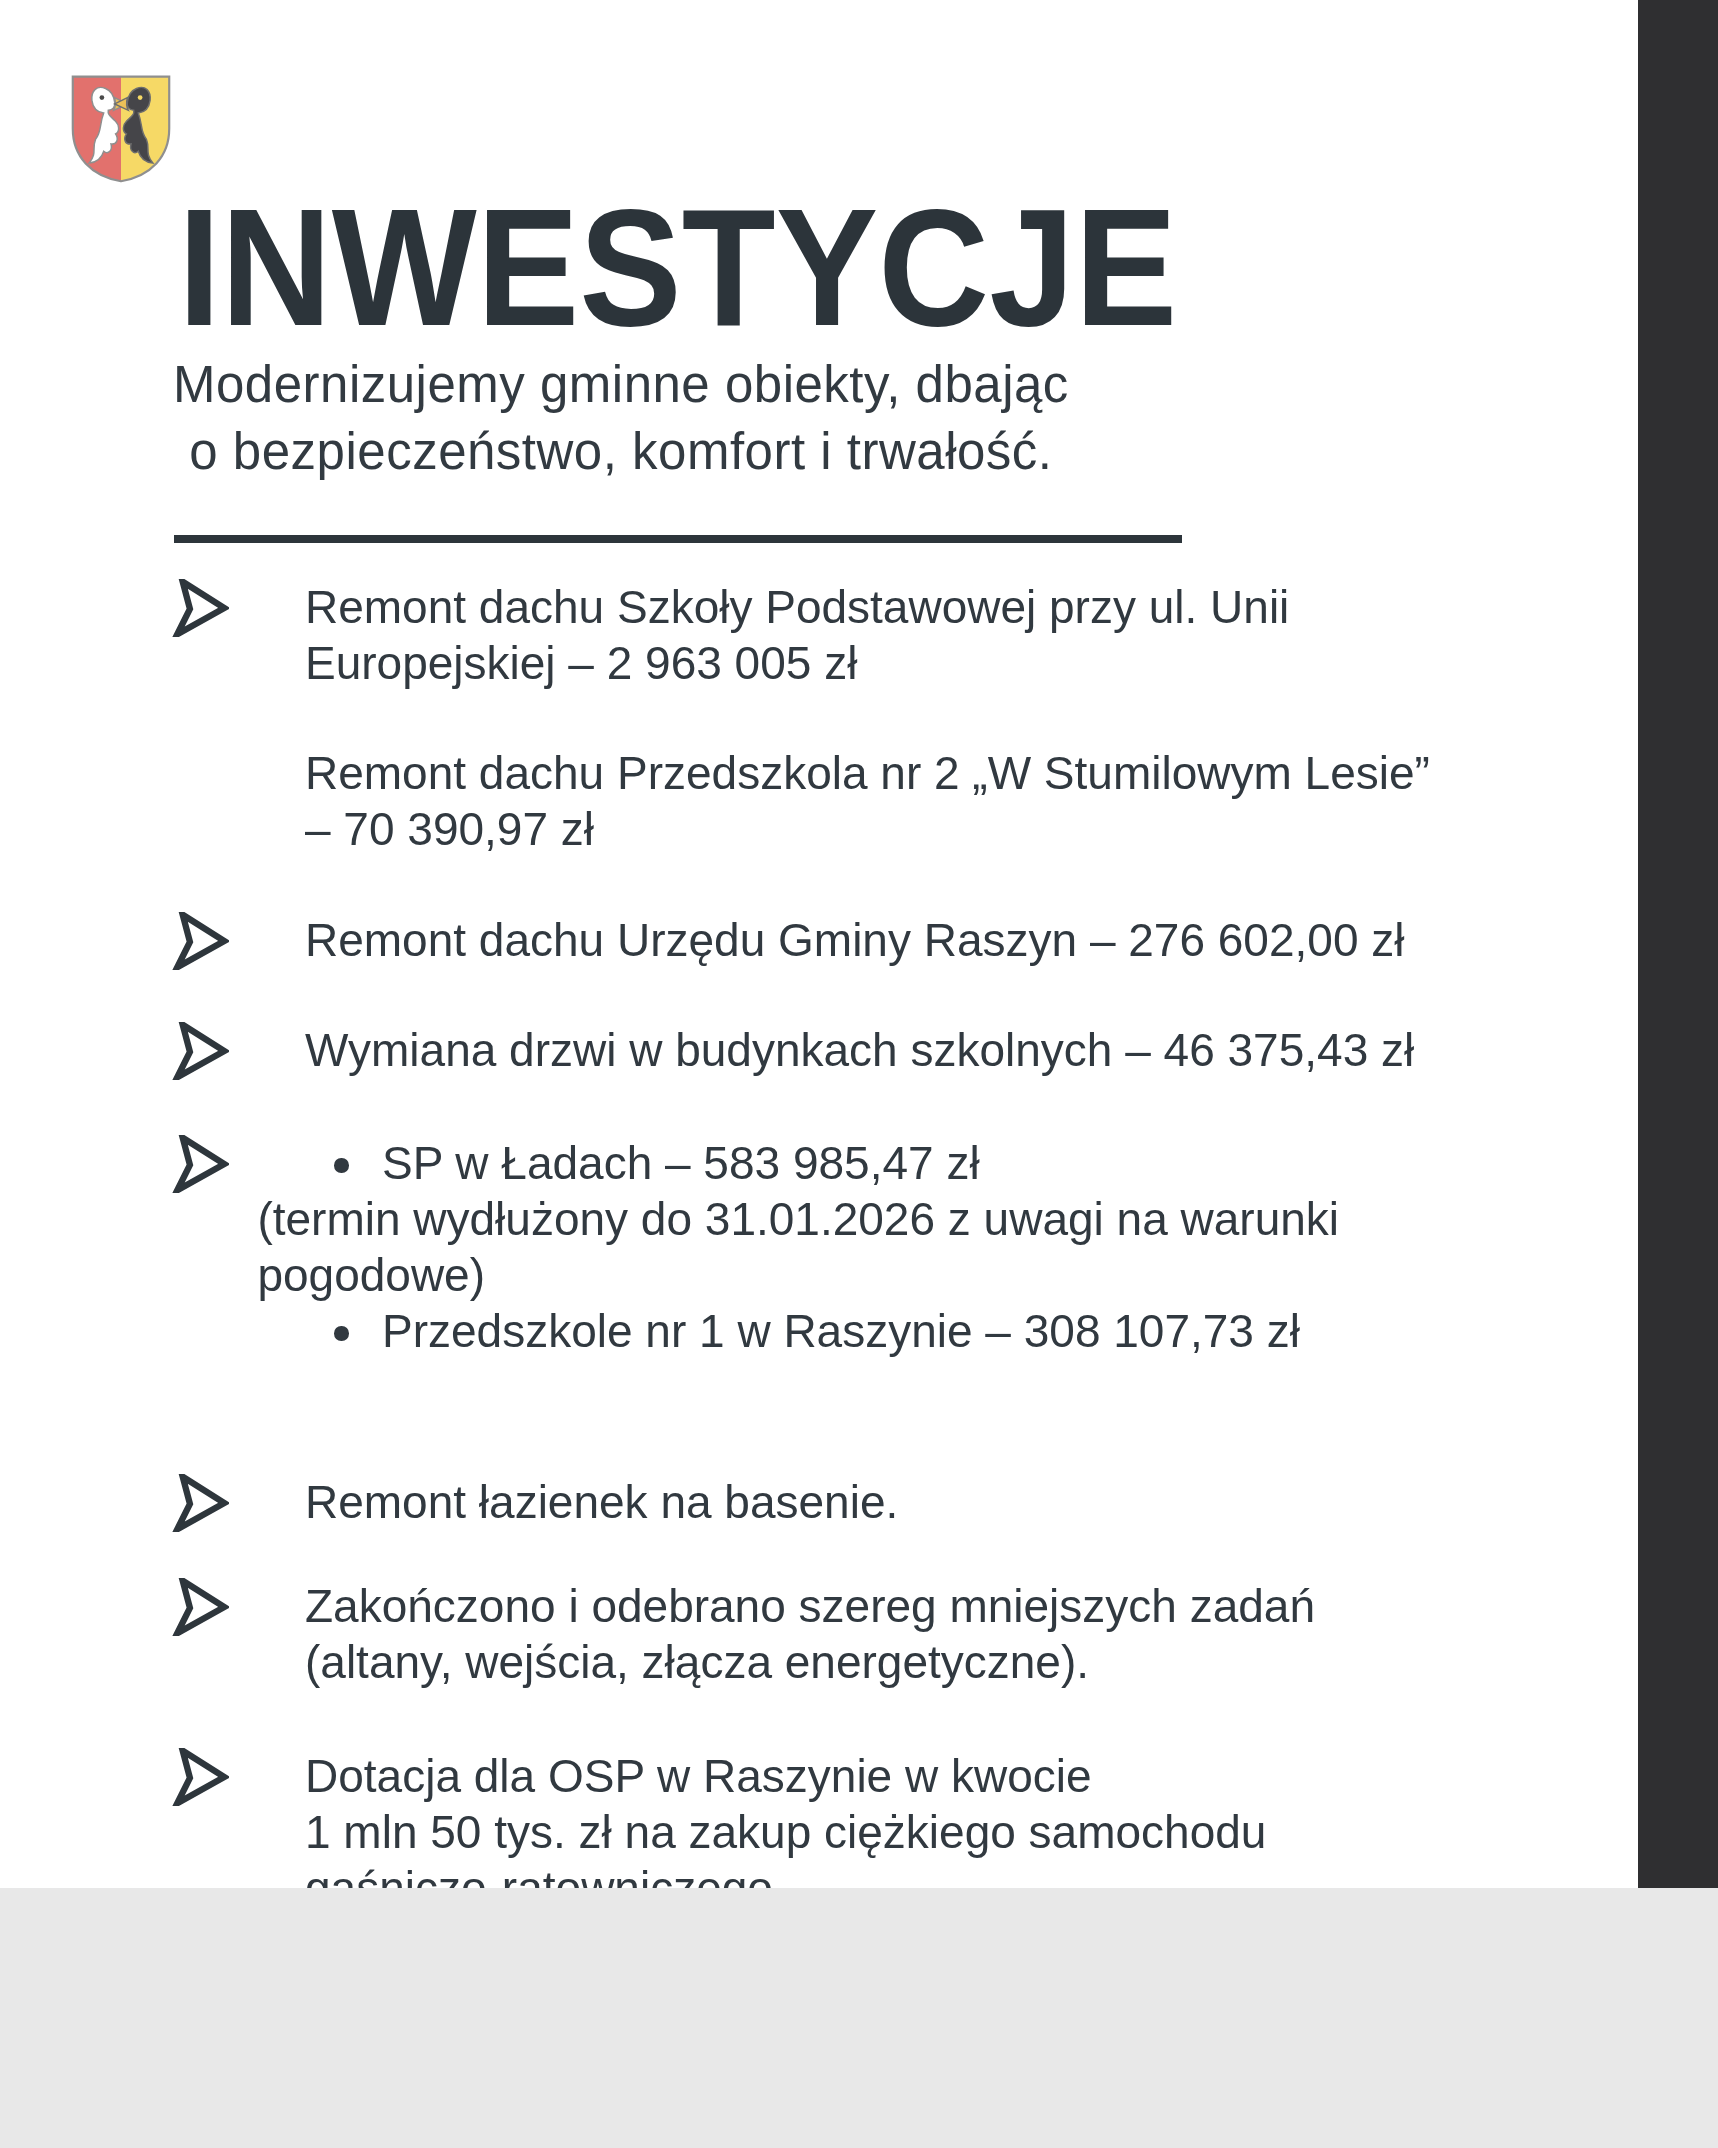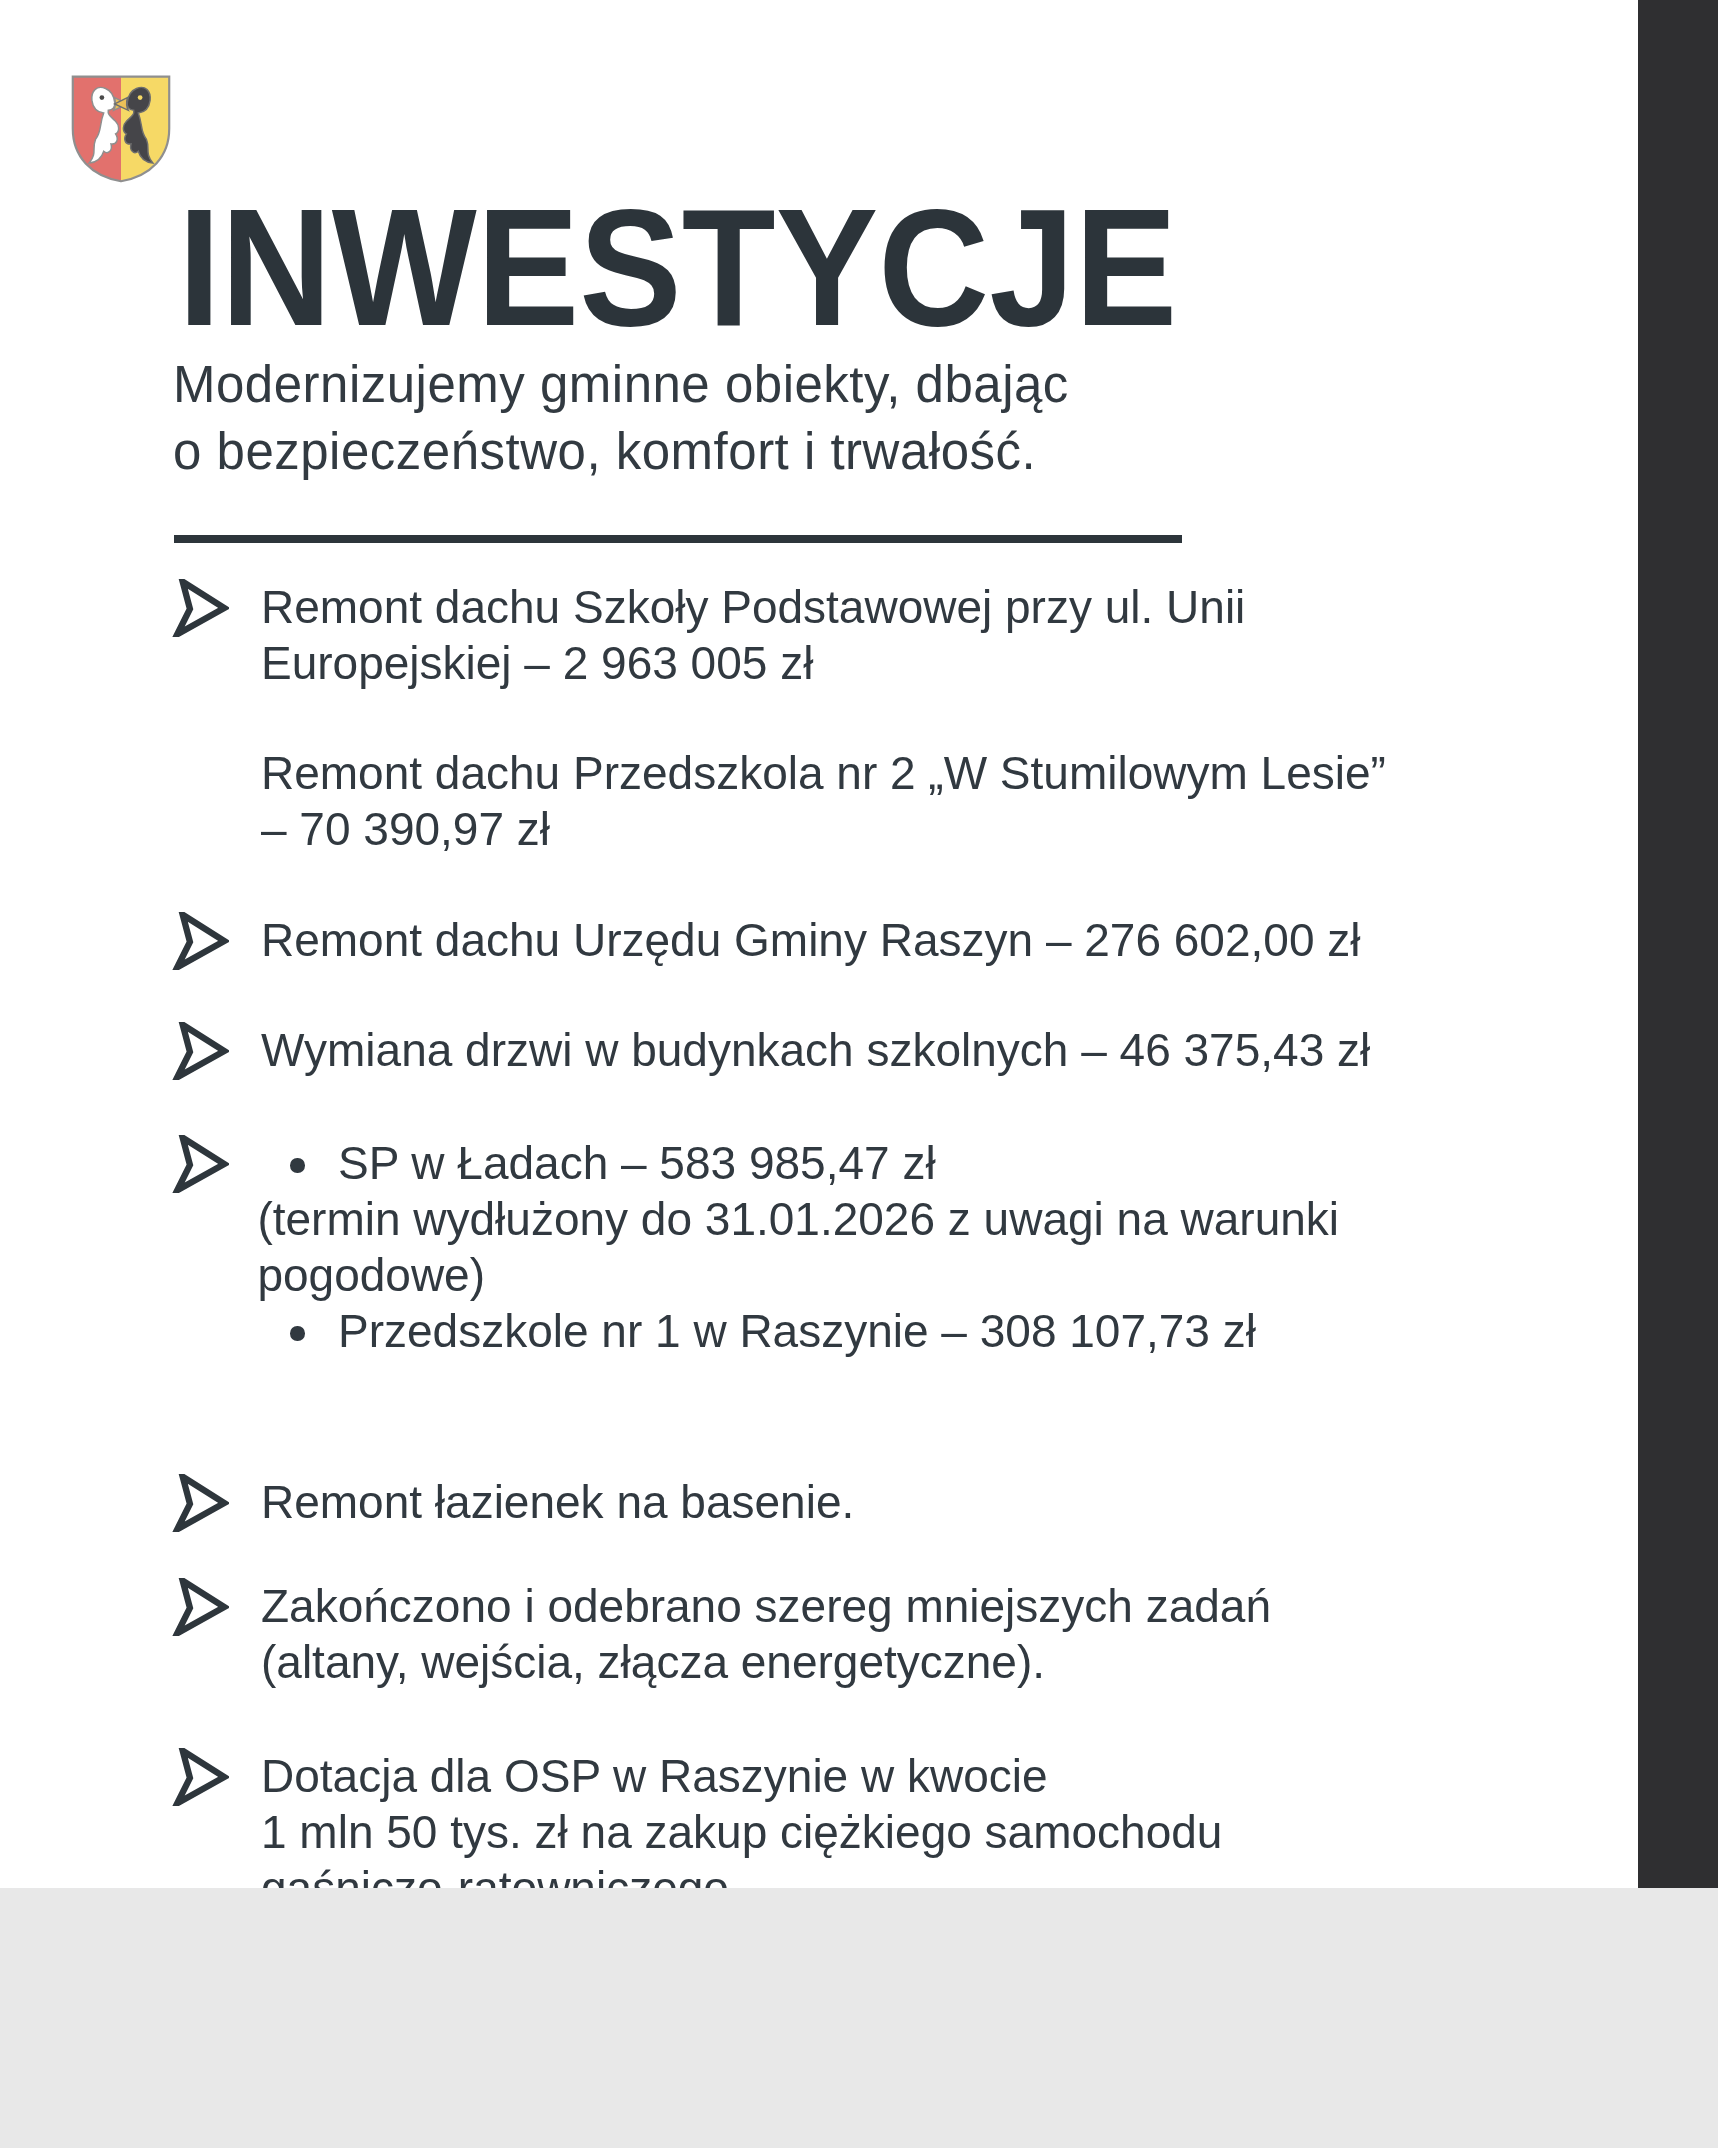--- a/index.html
+++ b/index.html
@@ -33,20 +33,21 @@
     fill: #2c343a;
   }
 
   .subtitle {
     position: absolute;
     left: 173px; top: 351px;
     font-size: 51px;
     line-height: 67px;
     letter-spacing: 0.5px;
     color: #323a41;
+    text-align: center;
   }
   .subtitle div { white-space: nowrap; }
 
   .divider {
     position: absolute;
     left: 174px; top: 535px;
     width: 1008px; height: 8.2px;
     background: #2d353b;
   }
 
@@ -54,21 +55,21 @@
   .item {
     position: absolute;
     left: 173px;
     width: 1291px;
     padding-left: 88px;
     box-sizing: border-box;
     font-size: 46px;
     line-height: 56px;
     color: #313940;
   }
-  .item .line { white-space: nowrap; }
+  .item .line { white-space: nowrap; margin-left: 44px; }
   .arrow-ic {
     position: absolute;
     left: -3.6px; top: 0px;
     width: 60px; height: 58px;
   }
   .line.sub { position: relative; padding-left: 77px; }
   .line.sub::before {
     content: "";
     position: absolute;
     left: 29px; top: 23px;

